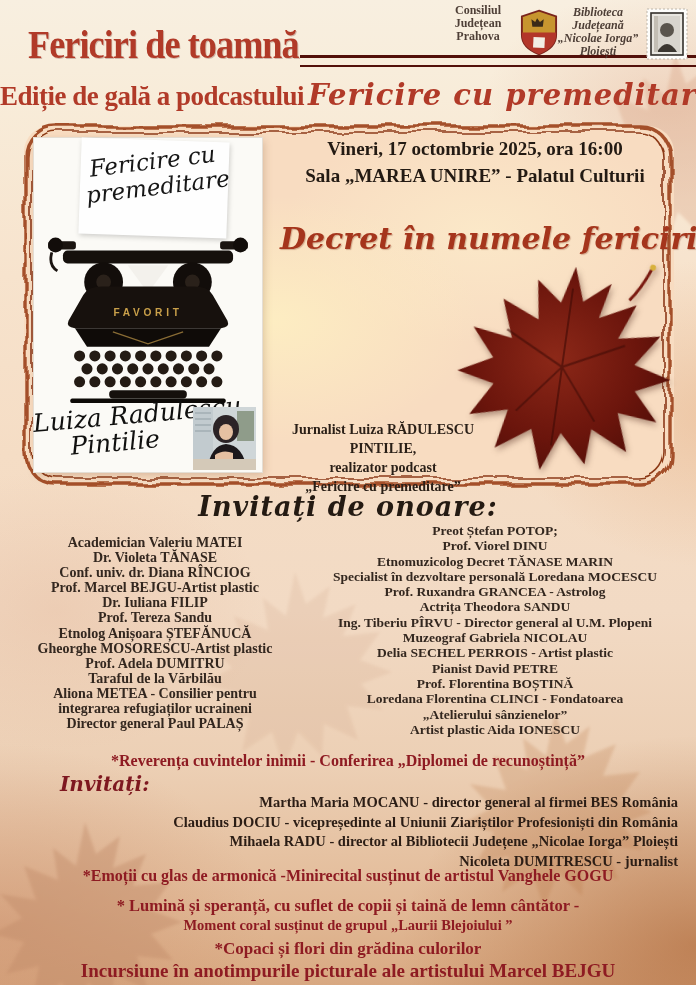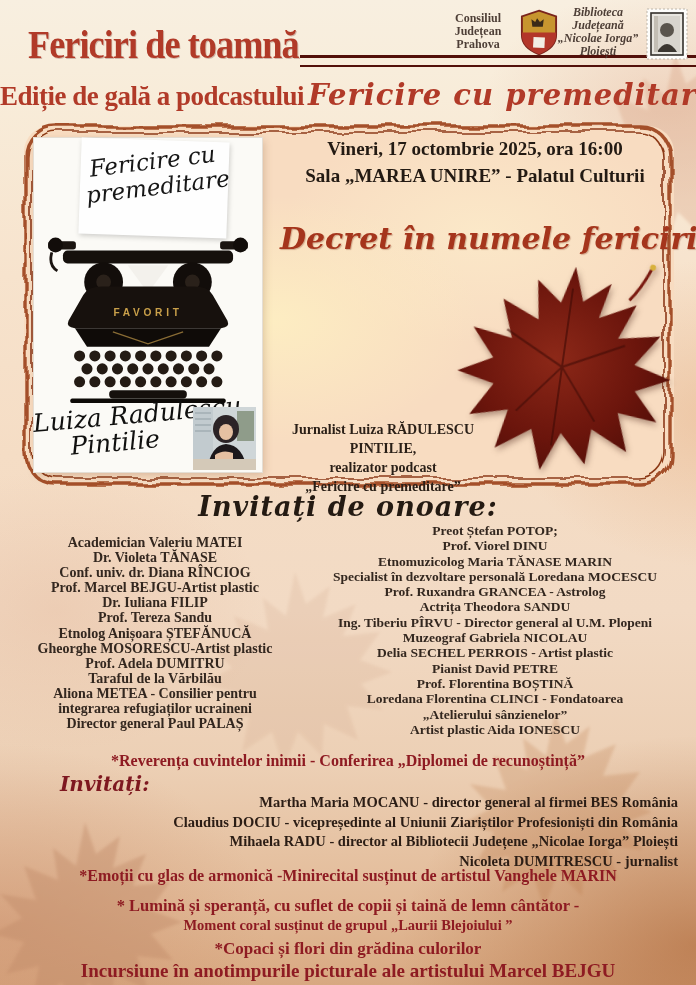--- a/index.html
+++ b/index.html
@@ -57,21 +57,21 @@
   <svg class="bg-leaf" style="left:440px;top:700px;width:300px;height:280px;opacity:.22;">
     <path d="M115 12 L126 44 L150 26 L143 58 L176 44 L163 76 L200 72 L180 100 L212 112 L181 124 L203 150 L167 146 L178 180 L144 164 L142 196 L118 172 L104 208 L92 172 L62 192 L69 156 L36 164 L54 132 L22 124 L52 108 L30 84 L66 90 L54 56 L88 70 L83 38 L106 56 Z" fill="#b5713f"></path>
   </svg>
   <svg class="bg-leaf" style="left:560px;top:40px;width:180px;height:200px;opacity:.25;">
     <path d="M115 12 L126 44 L150 26 L143 58 L176 44 L163 76 L200 72 L180 100 L212 112 L181 124 L203 150 L167 146 L178 180 L144 164 L142 196 L118 172 L104 208 L92 172 L62 192 L69 156 L36 164 L54 132 L22 124 L52 108 L30 84 L66 90 L54 56 L88 70 L83 38 L106 56 Z" fill="#cf8f6e"></path>
   </svg>
 
   <div class="abs title" style="left:28px;top:20px;">Fericiri de toamnă</div>
   <div class="abs title-rule" style="left:300px;top:55px;width:396px;"></div>
 
-  <div class="abs org-text" style="left:438px;top:12px;width:80px;">
+  <div class="abs org-text" style="left:438px;top:4px;width:80px;">
     <div>Consiliul</div>
     <div>Județean</div>
     <div>Prahova</div>
   </div>
   <svg class="abs shield-svg" style="left:520px;top:9px;" width="38" height="47" viewBox="0 0 40 48">
     <path d="M20 1 L38 7 V27 Q38 40 20 47 Q2 40 2 27 V7 Z" fill="#c7952f" stroke="#7a241c" stroke-width="2"></path>
     <path d="M2 24 H38 V27 Q38 40 20 47 Q2 40 2 27 Z" fill="#b3362a"></path>
     <path d="M12 10 l4 3 2-4 3 4 4-3 -1 8 h-11 z" fill="#3a2a18"></path>
     <rect x="14" y="29" width="12" height="11" fill="#f2ede4" transform="rotate(3 20 34)"></rect>
   </svg>
@@ -197,21 +197,21 @@
       <div class="guest-line">Gheorghe MOSORESCU-Artist plastic</div>
       <div class="guest-line">Prof. Adela DUMITRU</div>
       <div class="guest-line">Taraful de la Vărbilău</div>
       <div class="guest-line">Aliona METEA - Consilier pentru</div>
       <div class="guest-line">integrarea refugiaților ucraineni</div>
       <div class="guest-line">Director general Paul PALAȘ</div>
     </div>
   <div class="abs guest-col right" style="left:300px;top:523px;width:390px;">
       <div class="guest-line">Preot Ștefan POTOP;</div>
       <div class="guest-line">Prof. Viorel DINU</div>
-      <div class="guest-line">Etnomuzicolog Maria TĂNASE MARIN</div>
+      <div class="guest-line">Etnomuzicolog Decret TĂNASE MARIN</div>
       <div class="guest-line">Specialist în dezvoltare personală Loredana MOCESCU</div>
       <div class="guest-line">Prof. Ruxandra GRANCEA - Astrolog</div>
       <div class="guest-line">Actrița Theodora SANDU</div>
       <div class="guest-line">Ing. Tiberiu PÎRVU - Director general al U.M. Plopeni</div>
       <div class="guest-line">Muzeograf Gabriela NICOLAU</div>
       <div class="guest-line">Delia SECHEL PERROIS - Artist plastic</div>
       <div class="guest-line">Pianist David PETRE</div>
       <div class="guest-line">Prof. Florentina BOȘTINĂ</div>
       <div class="guest-line">Loredana Florentina CLINCI - Fondatoarea</div>
       <div class="guest-line">„Atelierului sânzienelor”</div>
@@ -220,19 +220,19 @@
 
   <div class="abs red-line" style="left:0;top:752px;font-size:16px;">*Reverența cuvintelor inimii - Conferirea „Diplomei de recunoștință”</div>
   <div class="abs invitati-label" style="left:60px;top:772px;">Invitați:</div>
   <div class="abs invitati-names" style="left:78px;top:793px;width:600px;">
       <div>Martha Maria MOCANU - director general al firmei BES România</div>
       <div>Claudius DOCIU - vicepreședinte al Uniunii Ziariștilor Profesioniști din România</div>
       <div>Mihaela RADU - director al Bibliotecii Județene „Nicolae Iorga” Ploiești</div>
       <div>Nicoleta DUMITRESCU - jurnalist</div>
     </div>
 
-  <div class="abs red-line" style="left:0;top:867px;font-size:16px;">*Emoții cu glas de armonică -Minirecital susținut de artistul Vanghele MARIN</div>
+  <div class="abs red-line" style="left:0;top:867px;font-size:16px;">*Emoții cu glas de armonică -Minirecital susținut de artistul Vanghele GOGU</div>
   <div class="abs red-line" style="left:0;top:896px;font-size:16.5px;">* Lumină și speranță, cu suflet de copii și taină de lemn cântător -</div>
   <div class="abs red-line" style="left:0;top:917px;font-size:14.5px;">Moment coral susținut de grupul „Laurii Blejoiului ”</div>
   <div class="abs red-line" style="left:0;top:939px;font-size:17px;">*Copaci și flori din grădina culorilor</div>
   <div class="abs red-line" style="left:0;top:960px;font-size:19px;">Incursiune în anotimpurile picturale ale artistului Marcel BEJGU</div>
 
 </div>
 
 </body></html>

